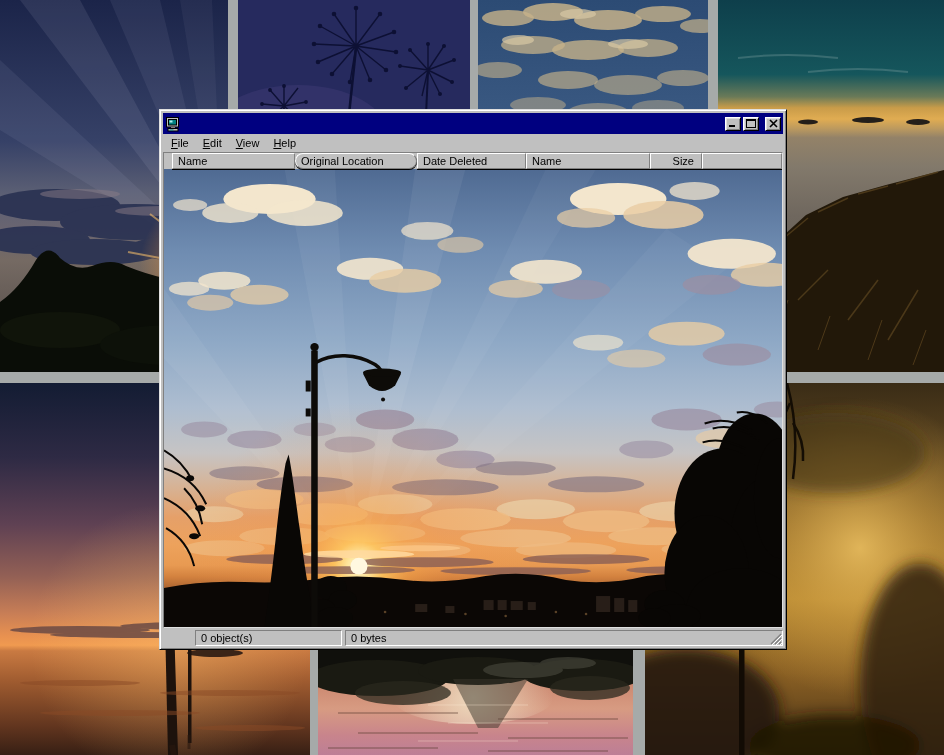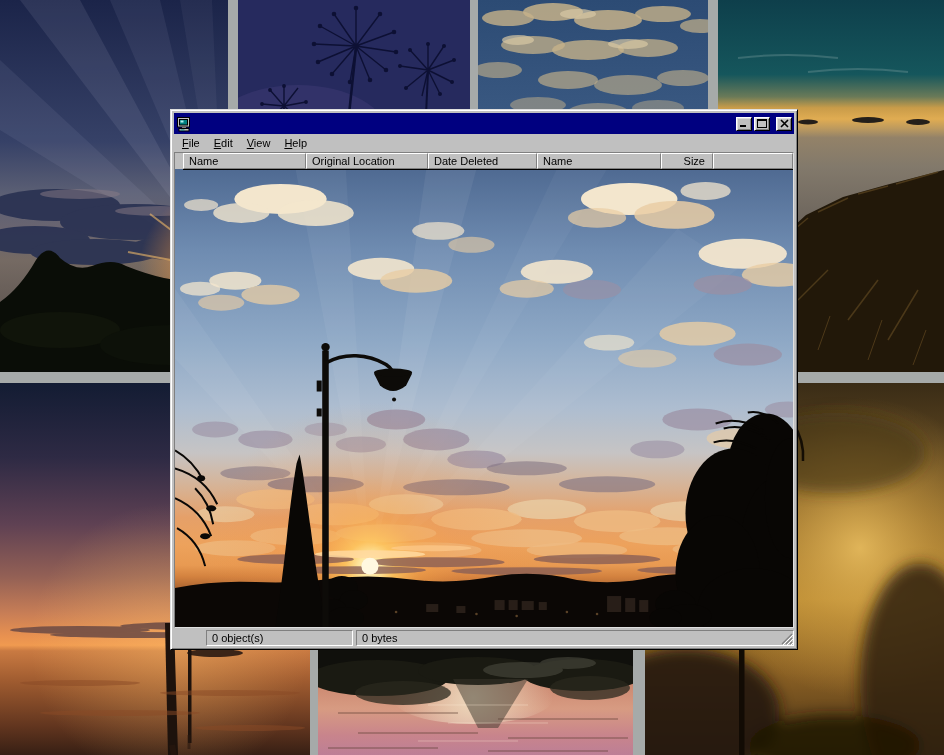--- a/index.html
+++ b/index.html
@@ -2,21 +2,21 @@
 <html><head>
 <meta charset="utf-8">
 <style>
   html,body{margin:0;padding:0;background:#6b6f6e;}
   #screen{position:relative;width:944px;height:755px;overflow:hidden;background:#a6aaa9;
           font-family:"Liberation Sans",sans-serif;-webkit-font-smoothing:none;}
   .tile{position:absolute;overflow:hidden;}
   .tile svg{display:block;width:100%;height:100%;}
 
   
-  .win{position:absolute;left:170px;top:109px;width:628px;height:541px;box-sizing:border-box;
+  .win{position:absolute;left:159px;top:109px;width:628px;height:541px;box-sizing:border-box;
        background:#c0c0c0;border:1px solid;border-color:#dfdfdf #000 #000 #dfdfdf;
        box-shadow:inset 1px 1px 0 #fff, inset -1px -1px 0 #808080;
        padding:3px;display:flex;flex-direction:column;}
   .titlebar{height:19px;flex:0 0 19px;background:#000080;display:flex;align-items:center;
             padding:1px 2px;gap:2px;}
   .titlebar .ticon{width:16px;height:16px;flex:0 0 16px;margin-right:1px;}
   .titlebar .ttext{flex:1;color:#fff;font-size:11px;font-weight:bold;white-space:nowrap;overflow:hidden;}
   .tbtn{width:16px;height:14px;flex:0 0 16px;background:#c0c0c0;border:1px solid;box-sizing:border-box;
         border-color:#fff #000 #000 #fff;box-shadow:inset 1px 1px 0 #dfdfdf, inset -1px -1px 0 #808080;
         display:flex;align-items:center;justify-content:center;padding:0;}
@@ -28,21 +28,21 @@
   .mitem{padding:2px 7px 3px 7px;cursor:default;}
   .u{text-decoration:underline;}
 
   .listview{flex:1;position:relative;display:flex;flex-direction:column;background:#fff;
             border:1px solid;border-color:#808080 #dfdfdf #dfdfdf #808080;
             box-shadow:inset 1px 1px 0 #000;}
   .hdr{height:16px;flex:0 0 16px;display:flex;background:#c0c0c0;position:relative;z-index:2;}
   .hcell{box-sizing:border-box;background:#c0c0c0;font-size:11px;color:#000;
          padding:1px 4px 0 5px;white-space:nowrap;overflow:hidden;
          border:1px solid;border-color:#fff #808080 #808080 #fff;box-shadow:0 1px 0 #000;}
-  .c0{width:123px;margin-left:8px;} .c1{width:122px;} .c2{width:109px;} .c3{width:124px;}
+  .c0{width:123px;margin-left:8px;} .c1{width:122px;border-radius:8px;} .c2{width:109px;} .c3{width:124px;}
   .c4{width:52px;text-align:right;padding-right:7px;} .c5{flex:1;}
   .photo{flex:1;position:relative;background:#9db3cb;}
   .photo svg{position:absolute;left:0;top:0;width:100%;height:100%;}
 
   .statusbar{height:16px;flex:0 0 16px;margin-top:2px;display:flex;gap:3px;position:relative;padding-left:32px;}
   .spanel{box-sizing:border-box;border:1px solid;border-color:#808080 #fff #fff #808080;
           font-size:11px;color:#000;padding:1px 5px 0 5px;white-space:nowrap;overflow:hidden;}
   .sp1{width:147px;flex:0 0 147px;} .sp2{flex:1;}
   .grip{position:absolute;right:1px;bottom:1px;width:12px;height:12px;cursor:nwse-resize;}
 </style>

